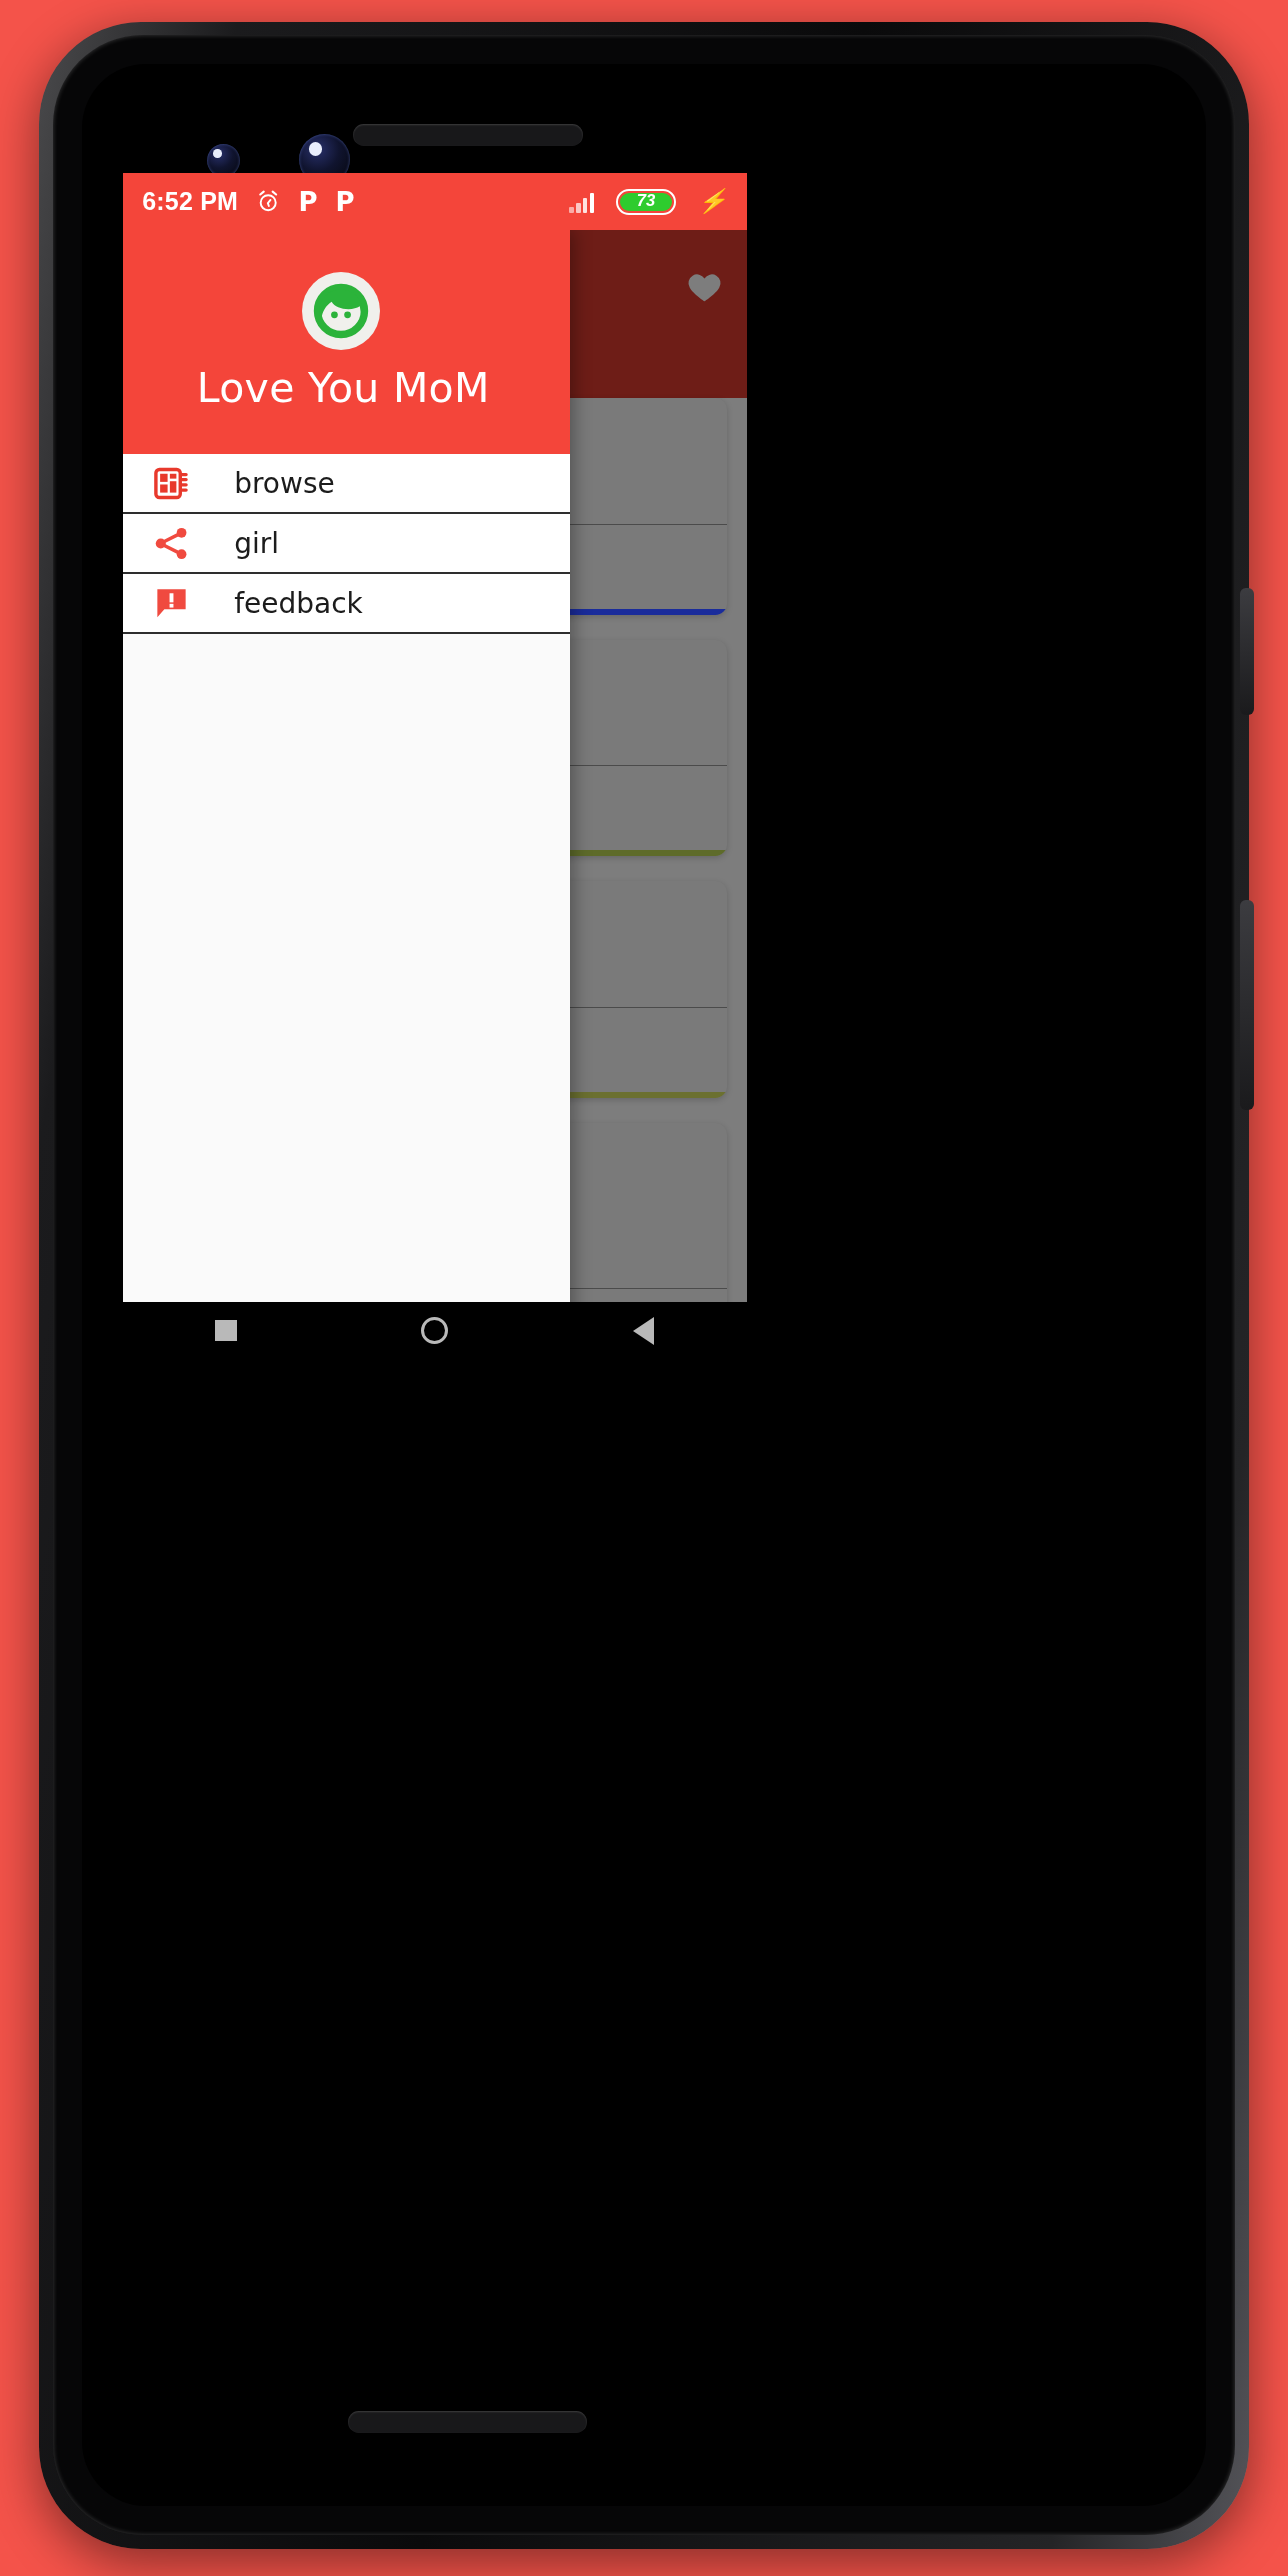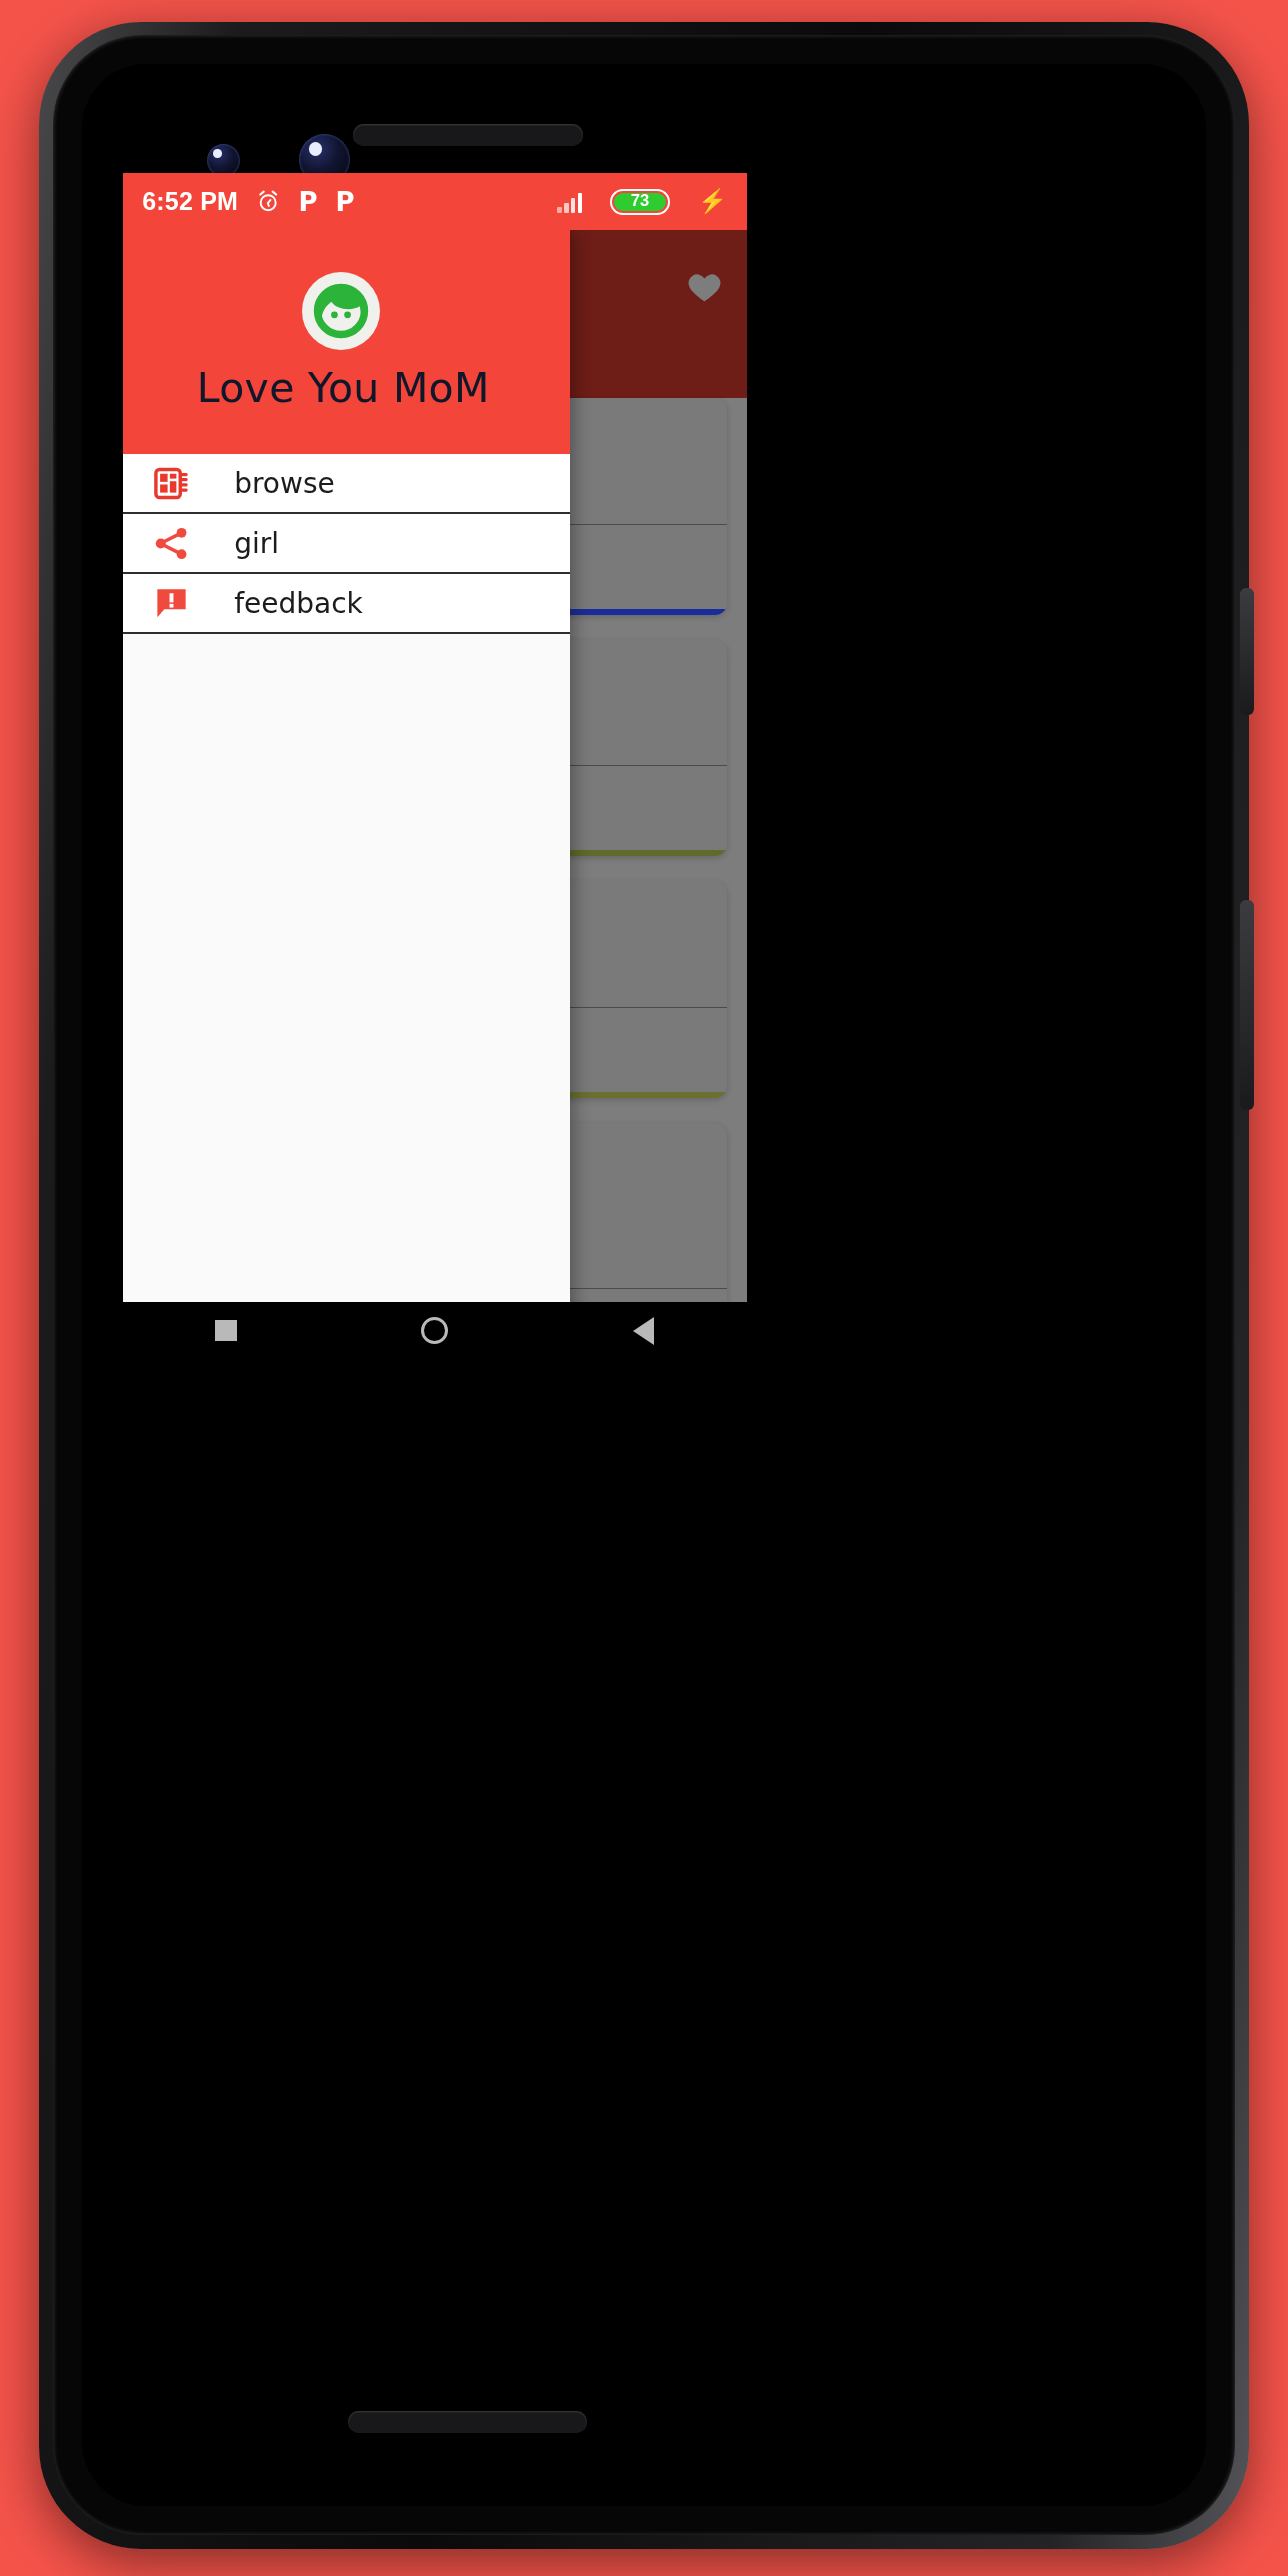--- a/index.html
+++ b/index.html
@@ -58,21 +58,21 @@
   
   #status-bar{
     position:absolute; left:0; top:0; width:624px; height:57px;
     background:#F4453A; display:flex; align-items:center;
     padding:0 19.5px; color:#fff;
   }
   #status-left{ display:flex; align-items:center; gap:18px; }
   #clock{ font-size:25px; font-weight:bold; letter-spacing:0.2px; }
   .alarm-ic{ width:24.4px; height:24.4px; position:relative; }
   .p-ic{ font-size:26px; font-weight:bold; line-height:1; font-family:"DejaVu Sans",sans-serif;}
-  #status-right{ margin-left:auto; display:flex; align-items:center; gap:28px; }
+  #status-right{ margin-left:auto; display:flex; align-items:center; gap:22px;font-style:italic; }
   #signal{ display:flex; align-items:flex-end; gap:2.4px; height:23.4px; }
   #signal i{ display:block; width:4.4px; background:#fff; border-radius:1px; }
   #signal i:nth-child(1){ height:6.8px; opacity:.55 }
   #signal i:nth-child(2){ height:10.7px; opacity:.7 }
   #signal i:nth-child(3){ height:15.6px; opacity:.85 }
   #signal i:nth-child(4){ height:20.5px; }
   #battery{
     width:60px; height:26px; border:2.9px solid #fff; border-radius:13.7px;
     display:flex; align-items:center; padding:2px; position:relative;
   }
@@ -123,21 +123,21 @@
     height:224px; background:#F4453A;
     display:flex; flex-direction:column; align-items:center; justify-content:center;
     position:relative;
   }
   #drawer-logo{
     width:78px; height:78px; border-radius:50%;
     background:#F0F0EC; display:flex; align-items:center; justify-content:center;
     margin-bottom:13.7px; margin-left:-9.8px;
   }
   #drawer-title{
-    color:#0f172a; font-size:41px; font-weight:400; letter-spacing:0.3px;
+    color:#ffffff; font-size:41px; font-weight:400; letter-spacing:0.3px;
     font-family:"DejaVu Sans",sans-serif; white-space:nowrap;
     margin-left:-5.9px;
   }
   #drawer-list{ background:#1d4ed8; }
   .drawer-item{
     height:60px; display:flex; align-items:center;
     padding:0 0 0 21.5px; background:#fff; cursor:pointer;
     border-bottom:2px solid #2e2e2e;
   }
   .drawer-item .di-icon{

